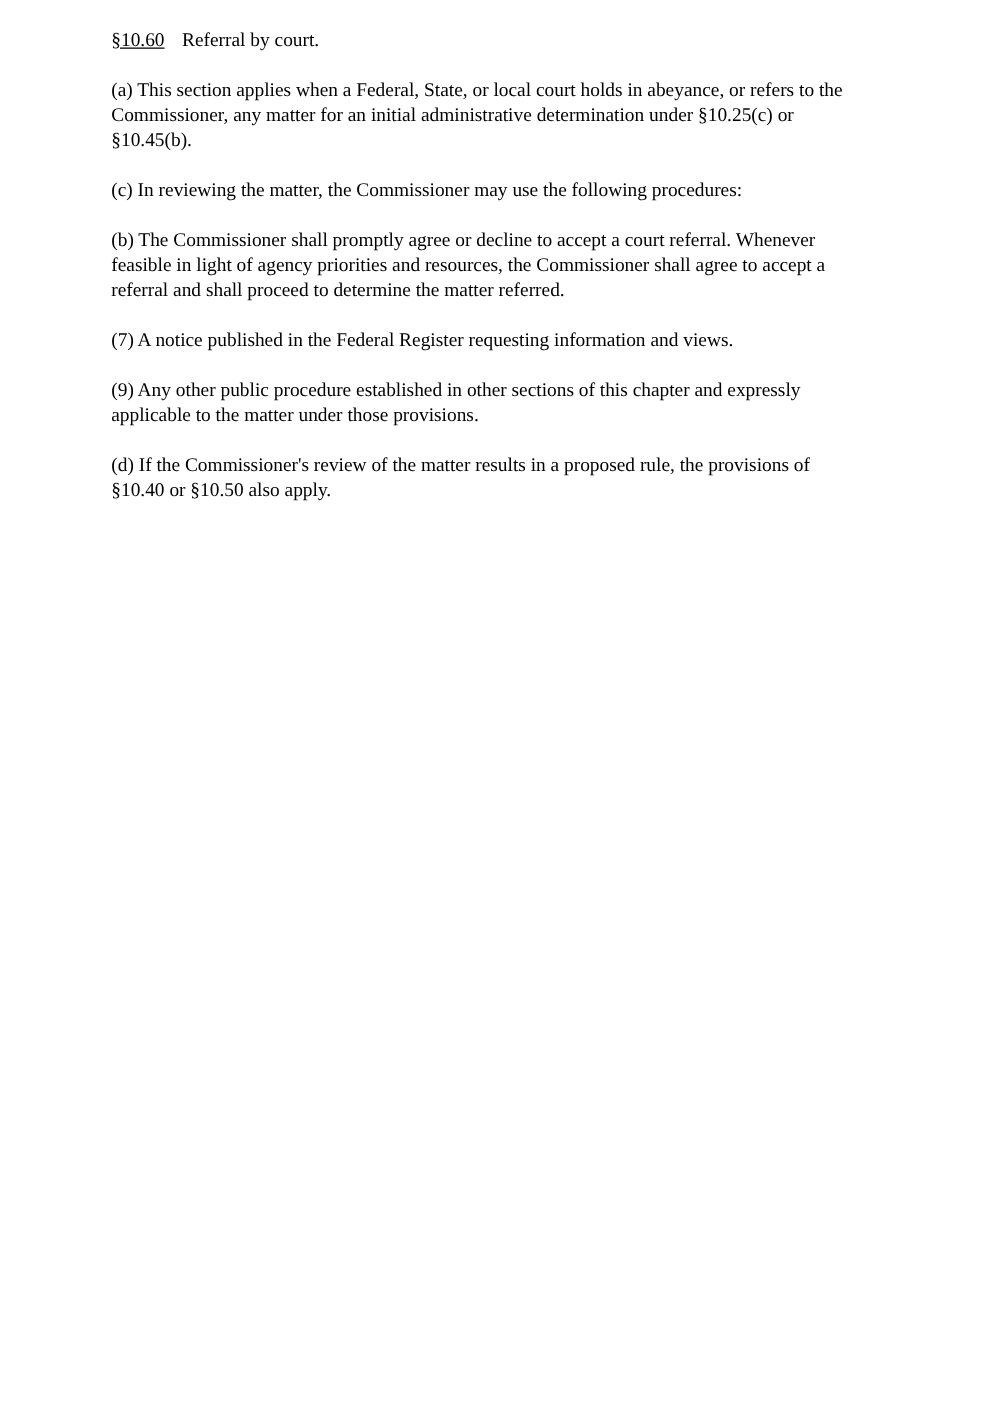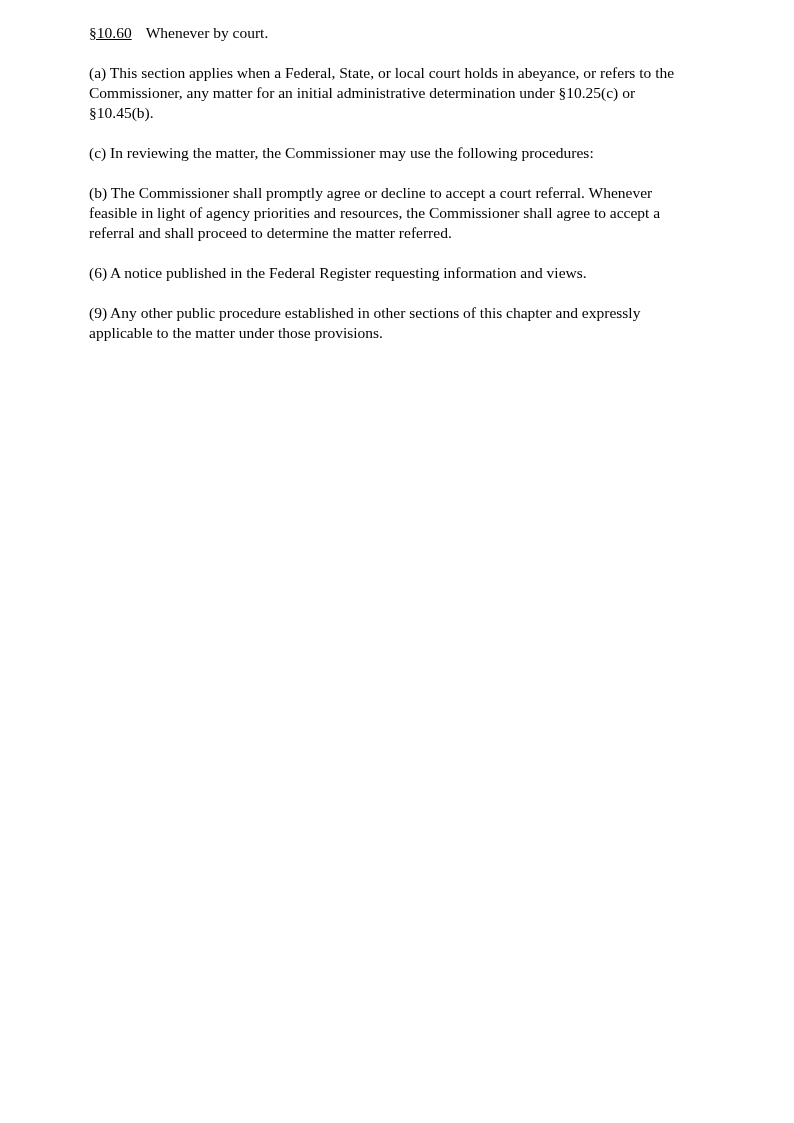--- a/index.html
+++ b/index.html
@@ -41,21 +41,22 @@
   .para:last-child {
     margin-bottom: 0;
   }
 </style>
 </head>
 <body>
 
 <div class="page">
   <div class="content">
     <h1 class="heading">
-      <span class="section-number">§10.60</span><span>Whenever by court.</span>
+      <span class="section-number">§10.60</span><span>Referral by court.</span>
     </h1>
     <p class="para">(a) This section applies when a Federal, State, or local court holds in abeyance, or refers to the Commissioner, any matter for an initial administrative determination under §10.25(c) or §10.45(b).</p>
     <p class="para">(c) In reviewing the matter, the Commissioner may use the following procedures:</p>
     <p class="para">(b) The Commissioner shall promptly agree or decline to accept a court referral. Whenever feasible in light of agency priorities and resources, the Commissioner shall agree to accept a referral and shall proceed to determine the matter referred.</p>
-    <p class="para">(6) A notice published in the Federal Register requesting information and views.</p>
+    <p class="para">(7) A notice published in the Federal Register requesting information and views.</p>
     <p class="para">(9) Any other public procedure established in other sections of this chapter and expressly applicable to the matter under those provisions.</p>
+    <p class="para">(d) If the Commissioner's review of the matter results in a proposed rule, the provisions of §10.40 or §10.50 also apply.</p>
   </div>
 </div>
 
 </body></html>

